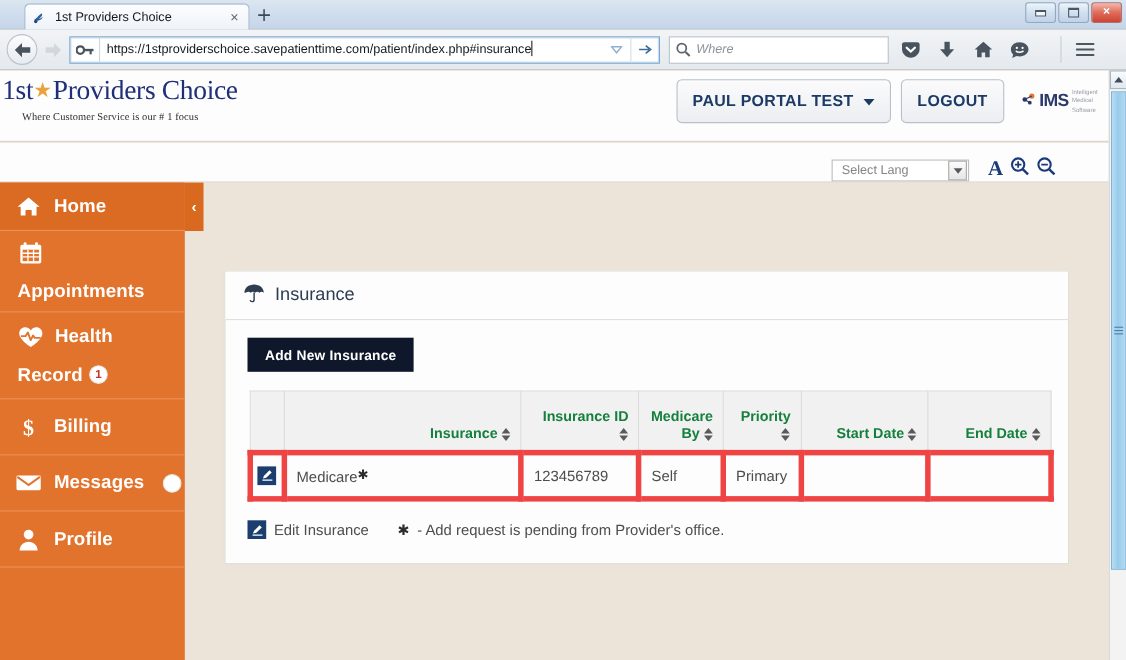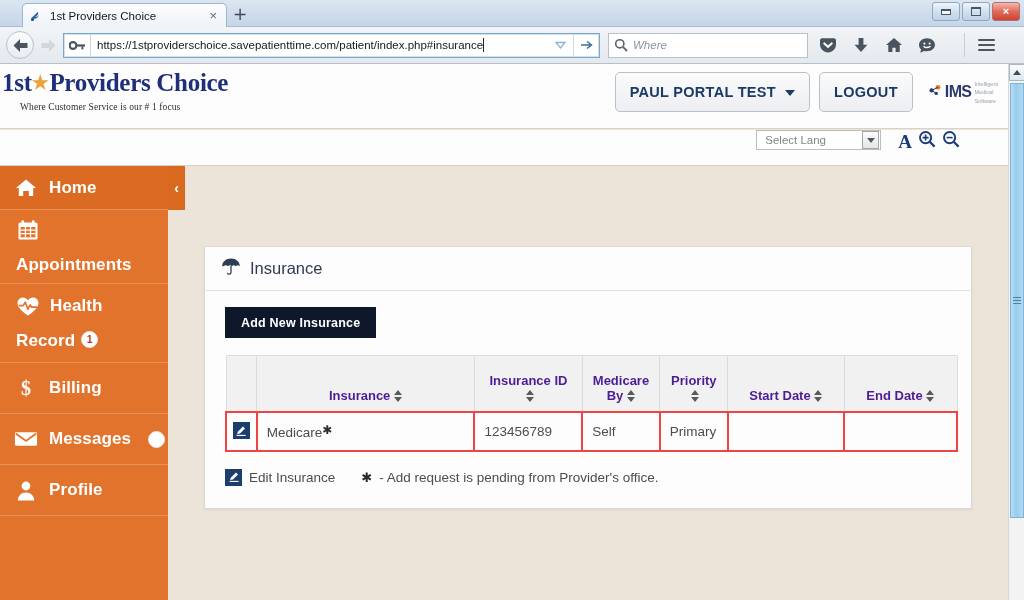--- a/index.html
+++ b/index.html
@@ -129,21 +129,21 @@
 
   
   .site-header {
     position: absolute; top: 0; left: 0; width: 1008px; height: 65px;
     background: #fdfdfd; border-bottom: 1px solid #d7d2ca;
   }
   .logo { position: absolute; left: 2px; top: 6px; }
   .logo-main {
     font-family: "Liberation Serif", serif; font-size: 25px;
     color: #1f2f7a; letter-spacing: -.3px; line-height: 1;
-    display: flex; align-items: center; font-weight: bold;
+    display: flex; align-items: center; font-weight: normal;
   }
   .logo-star { color: #e8a33d; font-size: 19px; margin: 0 1px 0 0; line-height: 1; }
   .logo-sub {
     font-family: "Liberation Serif", serif; font-size: 9.5px;
     color: #2c2c2c; margin-top: 7px; margin-left: 18px; letter-spacing: .1px;
   }
   .hdr-right { position: absolute; right: 0; top: 8px; display: flex; align-items: flex-start; }
   .btn-user, .btn-logout {
     height: 40px; border: 1px solid #b9c0c8; border-radius: 5px;
     background: linear-gradient(#fbfbfc, #eceef1);
@@ -162,21 +162,21 @@
     margin-left: 14px; margin-right: 10px; margin-top: 8px;
     display: flex; align-items: center; gap: 3px;
   }
   .ims-name { font-family: "Liberation Sans", sans-serif; font-size: 16px; font-weight: bold; color: #2b3a6b; letter-spacing: -.6px; }
   .ims-tag { font-size: 5.5px; color: #9aa0a8; line-height: 1.5; }
 
   
   .langbar {
     position: absolute; top: 66px; left: 0; width: 1008px; height: 36px;
     background: #fdfdfd; border-bottom: 1px solid #d7d2ca;
-    display: flex; align-items: flex-start; justify-content: flex-end;
+    display: flex; align-items: flex-end; justify-content: flex-end;
     padding-right: 48px; gap: 9px;
   }
   .lang-select {
     width: 125px; height: 20px; border: 1px solid #bdbdbd; background: #fff;
     display: flex; align-items: center; position: relative;
   }
   .lang-label {
     font-size: 11.5px; color: #858585; padding-left: 8px;
     white-space: nowrap; overflow: hidden; flex: 1 1 auto;
   }
@@ -235,27 +235,27 @@
   .btn-primary {
     display: inline-flex; align-items: center; justify-content: center;
     height: 31px; padding: 0 16px; background: #0f172a;
     color: #fff; font-size: 12.5px; font-weight: bold; letter-spacing: .2px;
     border: none;
   }
 
   table.ins { width: 733px; border-collapse: collapse; margin-top: 17px; font-size: 13px; }
   table.ins th {
     background: #f1f1f1; border: 1px solid #dcdcdc;
-    color: #4c1d95; font-size: 13px; font-weight: bold;
-    text-align: center; padding: 8px 9px; vertical-align: bottom;
+    color: #15803d; font-size: 13px; font-weight: bold;
+    text-align: right; padding: 8px 9px; vertical-align: bottom;
     height: 56px;
   }
   table.ins th.c-pad { width: 30px; padding: 0; }
   table.ins td {
-    border: 2px solid #ef4444; padding: 10px 9px;
+    border: 5px solid #ef4444; padding: 10px 9px;
     color: #4d4d4d; font-size: 13.5px; height: 36px; margin-left: 10px;
   }
   table.ins td.c-edit { width: 30px; text-align: center; padding: 0; background: #fdfdfd; }
   .sort { display: inline-block; width: 9px; vertical-align: middle; margin-left: 3px; }
   .sort b, .sort i {
     display: block; width: 0; height: 0; margin: 0 auto;
     border-left: 4.5px solid transparent; border-right: 4.5px solid transparent;
   }
   .sort b { border-bottom: 5px solid #5a5a5a; margin-bottom: 2px; }
   .sort i { border-top: 5px solid #5a5a5a; }
@@ -491,21 +491,21 @@
     <div class="side-item" style="height:79px;align-content:center;padding-left:16px">
       <span style="flex-basis:100%;display:flex;align-items:center;gap:10px;margin-bottom:3px">
         <span class="sicon">
           <svg width="24" height="21" viewBox="0 0 24 21">
             <path d="M12 19.5S1.5 13 1.5 7.2C1.5 3.9 4 1.6 6.9 1.6c2 0 3.9 1.1 5.1 2.9 1.2-1.8 3.1-2.9 5.1-2.9 2.9 0 5.4 2.3 5.4 5.6 0 5.8-10.5 12.3-10.5 12.3z" fill="#fff"></path>
             <path d="M3 9.6h4.2l2.1-3.4 2.6 7 2.2-4.2 1.6 2.2h5.3" fill="none" stroke="#e2732c" stroke-width="1.7" stroke-linejoin="round"></path>
           </svg>
         </span>
         <span>Health</span>
       </span>
-      <span style="flex-basis:100%;display:flex;align-items:flex-start">
+      <span style="flex-basis:100%;display:flex;align-items:center">
         <span>Record</span>
         <span class="badge">1</span>
       </span>
     </div>
 
     <div class="side-item" style="height:51px">
       <span class="sicon">
         <svg width="20" height="22" viewBox="0 0 20 22">
           <text x="10" y="18" font-family="Liberation Serif, serif" font-size="20" font-weight="bold" fill="#fff" text-anchor="middle">$</text>
         </svg>

